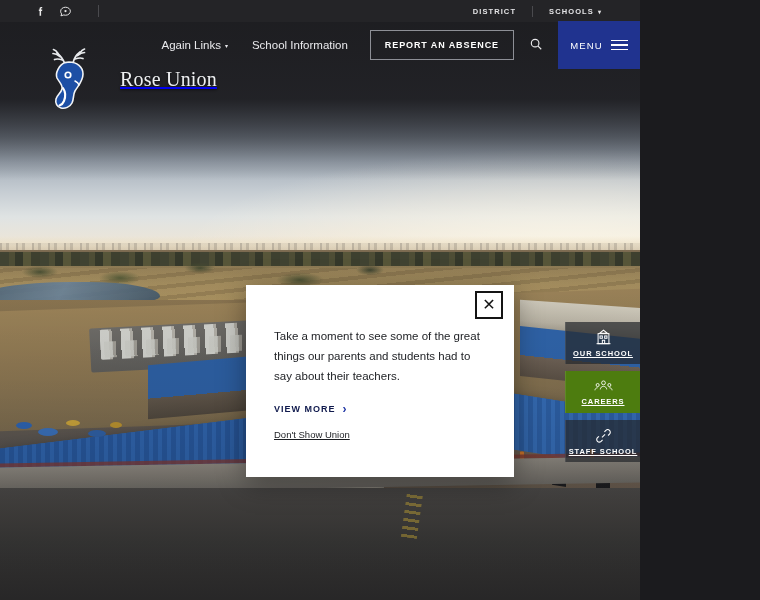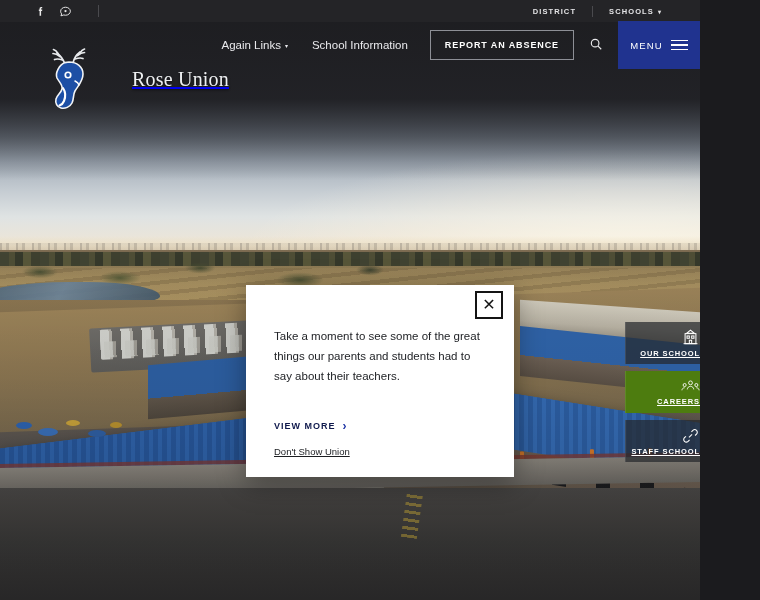--- a/index.html
+++ b/index.html
@@ -3,21 +3,21 @@
 <meta charset="utf-8">
 <style>
   * { box-sizing: border-box; margin: 0; padding: 0; }
   html, body {
     width: 760px; height: 600px;
     overflow: hidden;
     font-family: "Liberation Sans", sans-serif;
     background: #1b1b1e;
   }
 
-  #page { position: relative; width: 700px; height: 600px; overflow: hidden; }
+  #page { position: relative; width: 640px; height: 600px; overflow: hidden; }
 
   
   .photo { position: absolute; inset: 0; overflow: hidden; }
 
   .sky {
     position: absolute; left: 0; right: 0; top: 0; height: 252px;
     background: linear-gradient(180deg,
       #3d4148 0%, #4c525c 18%, #5e6670 34%,
       #7e8894 50%, #a3adb8 64%, #c6cdd3 76%,
       #dfe3e3 86%, #eae5da 94%, #e8ddc9 100%);
@@ -246,38 +246,38 @@
   }
   .menu-btn .label {
     font-size: 9.5px; font-weight: 400; letter-spacing: 1.1px; color: #fff;
   }
   .burger { display: flex; flex-direction: column; gap: 3px; }
   .burger span { display: block; width: 17px; height: 1.6px; background: #fff; }
 
   
   .logo-block {
     position: absolute; left: 44px; top: 48px;
-    display: flex; align-items: center; gap: 34px;
+    display: flex; align-items: center; gap: 22px;
   }
   .logo-mark { width: 54px; height: 62px; }
   .logo-text {
     color: #eef0f2; font-family: "Liberation Serif", serif;
     font-size: 20px; line-height: 1.22; letter-spacing: .2px;
     text-shadow: 0 1px 3px rgba(0,0,0,.5);
   }
 
   
   .side-tabs {
     position: absolute; right: 0; top: 322px;
     display: flex; flex-direction: column; gap: 7px;
     width: 75px;
   }
   .side-tab {
     height: 42px; width: 75px;
-    display: flex; flex-direction: column; align-items: flex-end; justify-content: center;
+    display: flex; flex-direction: column; align-items: center; justify-content: center;
     gap: 3px; color: #fff; cursor: pointer;
     background: rgba(38,40,44,.72);
     border-left: 1px solid rgba(255,255,255,.10);
   }
   .side-tab.accent { background: #4d7c0f; }
   .side-tab .tab-label {
     font-size: 7.5px; font-weight: 700; letter-spacing: .9px; white-space: nowrap;
   }
   .side-tab svg { display: block; }
 
@@ -291,21 +291,21 @@
   .modal-title {
     color: #1a2a7a; font-family: "Liberation Serif", serif;
     font-size: 22px; font-weight: 700; line-height: 1.16; letter-spacing: -.2px;
   }
   .modal-body {
     color: #222428; font-size: 11.5px; line-height: 1.72; margin-top: 16px;
   }
   .modal-more {
     display: inline-flex; align-items: center; gap: 7px;
     color: #101a4d; font-size: 9px; font-weight: 700; letter-spacing: 1px;
-    text-decoration: none; margin-top: 34px;
+    text-decoration: none; margin-top: 17px;
   }
   .modal-more .chev { color: #1f36a5; font-size: 12px; line-height: 1; font-weight: 700; }
   .modal-dismiss {
     display: block; color: #1c1e22; font-size: 9.5px; text-decoration: underline;
     margin-top: 13px;
   }
   .modal-close {
     position: absolute; left: 475px; top: 291px;
     width: 28px; height: 28px; background: #fff;
     border: 2px solid #141414; cursor: pointer;

